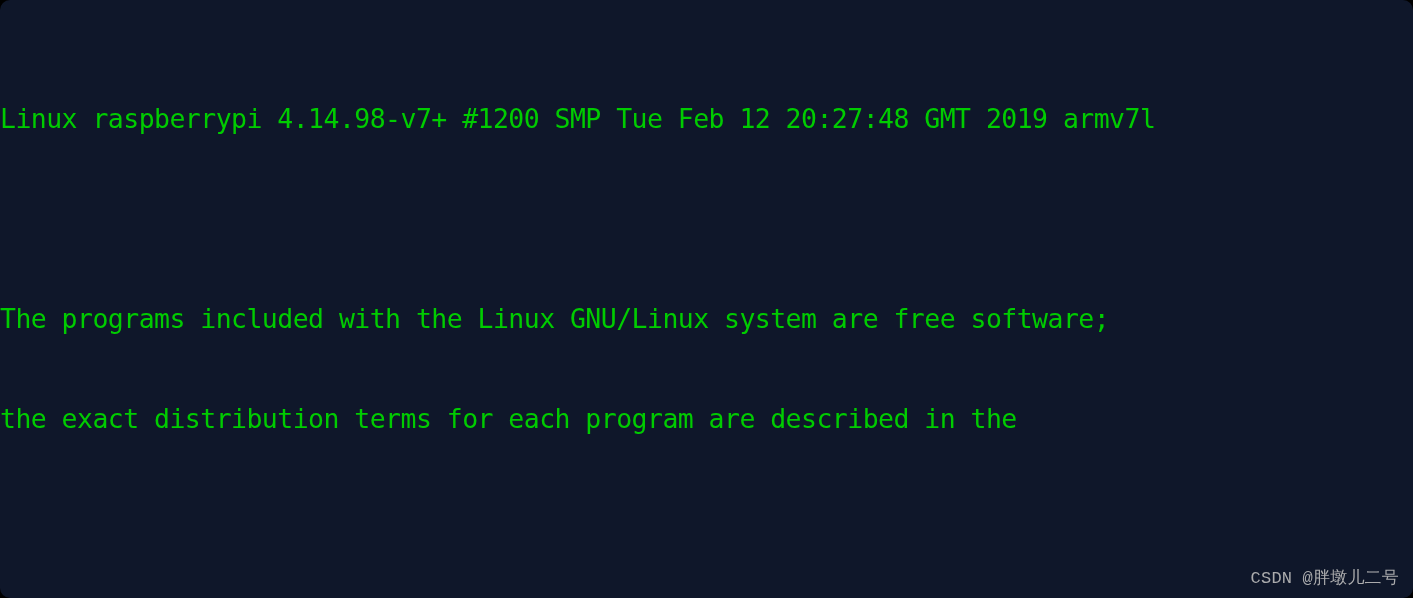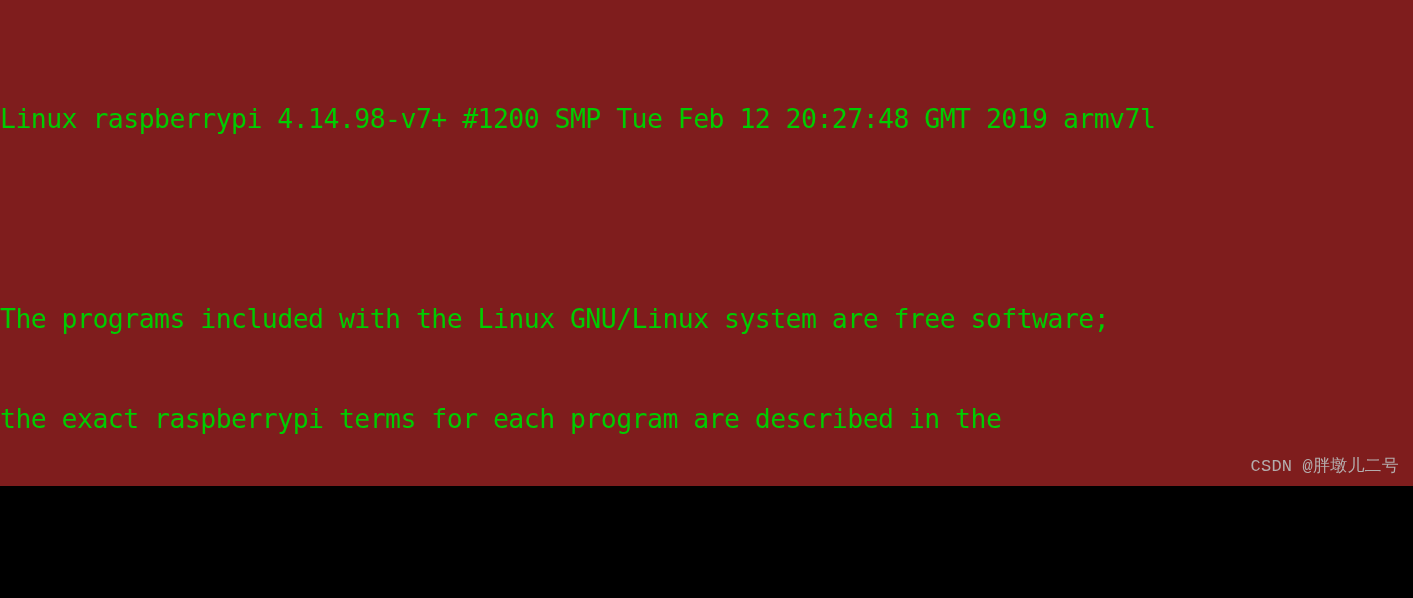--- a/index.html
+++ b/index.html
@@ -3,28 +3,29 @@
 <meta charset="utf-8">
 <style>
   html, body {
     margin: 0;
     padding: 0;
     background: #000000;
   }
   #terminal {
     position: relative;
     width: 1413px;
-    height: 486px;
-    background: #7f1d1d;
+    height: 598px;
+    background: #0f172a;
     overflow: hidden;
     font-family: "DejaVu Sans Mono", "Liberation Mono", monospace;
     font-size: 26.5px;
     line-height: 33.3px;
     letter-spacing: -0.55px;
     color: #00cc00;
+    border-radius: 10px;
     -webkit-font-smoothing: none;
   }
   .screen {
     position: absolute;
     left: 0;
     top: 0;
     padding: 2px 0 0 0;
     white-space: pre;
   }
   .line {
@@ -53,21 +54,21 @@
 </style>
 </head>
 <body>
 
 <div id="terminal">
   <div class="screen">
 
     <span class="line green">Linux raspberrypi 4.14.98-v7+ #1200 SMP Tue Feb 12 20:27:48 GMT 2019 armv7l</span>
     <span class="line blank"></span>
     <span class="line green">The programs included with the Linux GNU/Linux system are free software;</span>
-    <span class="line green">the exact raspberrypi terms for each program are described in the</span>
+    <span class="line green">the exact distribution terms for each program are described in the</span>
     
     
     
     
     
     
     
     
     
 

